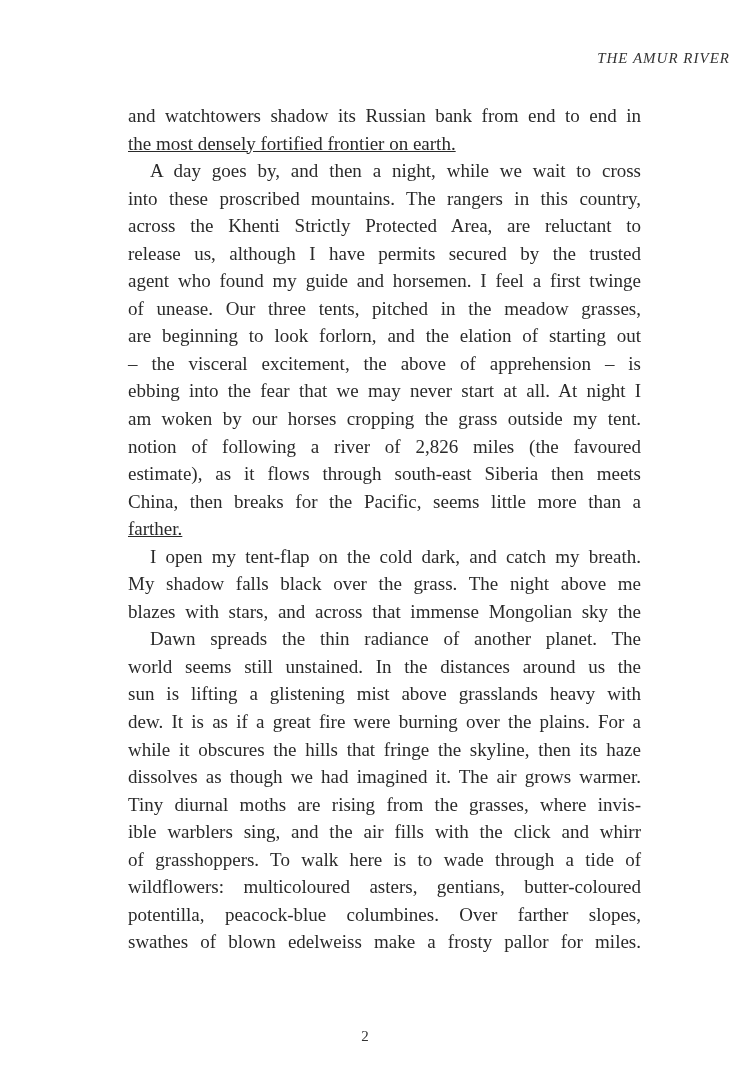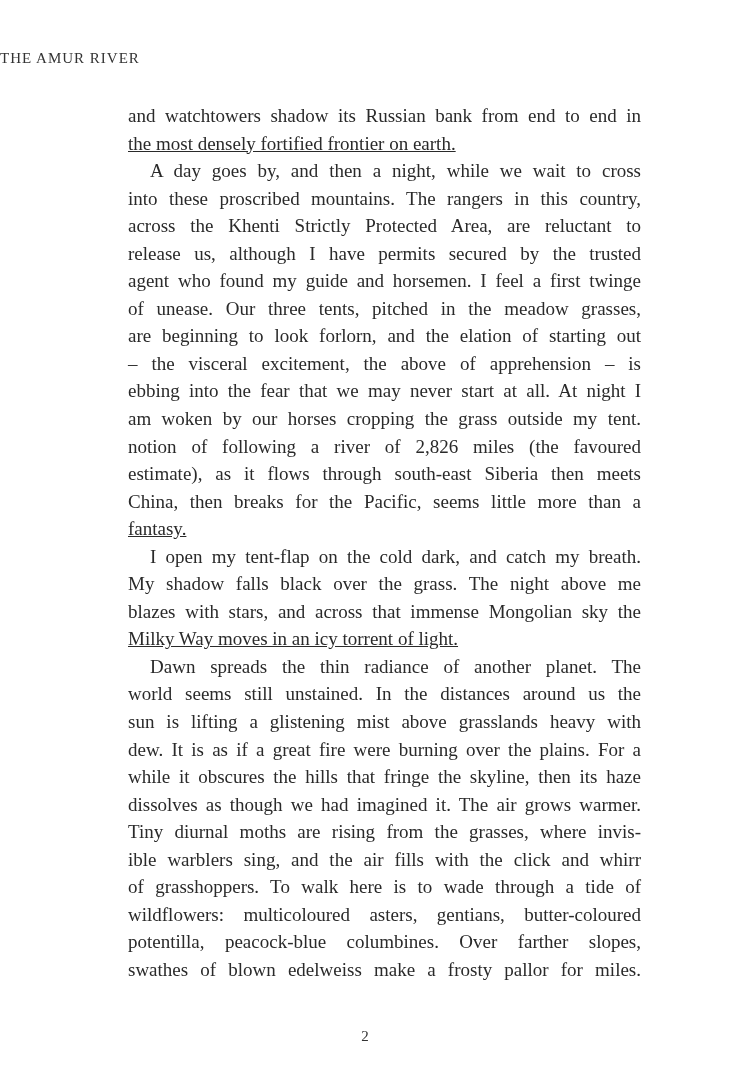--- a/index.html
+++ b/index.html
@@ -4,21 +4,21 @@
   <style>
     html, body { margin: 0; padding: 0; background: #ffffff; }
     body { width: 730px; height: 1080px; position: relative; overflow: hidden; }
     .page {
       position: absolute; left: 0; top: 0; width: 730px; height: 1080px;
       background: #ffffff; color: #2a2a2a;
       font-family: "Liberation Serif", "DejaVu Serif", serif;
     }
     .running-head {
       position: absolute; top: 50px; left: 0; width: 730px;
-      text-align: left; font-size: 15px; letter-spacing: 1px; color: #333;
+      text-align: right; font-size: 15px; letter-spacing: 1px; color: #333; font-style: italic;
     }
     .body-text {
       position: absolute; left: 128px; top: 102px; width: 513px;
       font-size: 19px; line-height: 27.55px;
     }
     .line {
       display: block; height: 27.55px; white-space: nowrap;
       text-align: justify; text-align-last: justify;
     }
     .line.last { text-align-last: left; text-decoration: underline; }
@@ -42,25 +42,24 @@
       <span class="line">release us, although I have permits secured by the trusted</span>
       <span class="line">agent who found my guide and horsemen. I feel a first twinge</span>
       <span class="line">of unease. Our three tents, pitched in the meadow grasses,</span>
       <span class="line">are beginning to look forlorn, and the elation of starting out</span>
       <span class="line">– the visceral excitement, the above of apprehension – is</span>
       <span class="line">ebbing into the fear that we may never start at all. At night I</span>
       <span class="line">am woken by our horses cropping the grass outside my tent.</span>
       <span class="line">notion of following a river of 2,826 miles (the favoured</span>
       <span class="line">estimate), as it flows through south-east Siberia then meets</span>
       <span class="line">China, then breaks for the Pacific, seems little more than a</span>
-      <span class="line last">fantasy.</span>
+      <span class="line last">farther.</span>
       <span class="line indent">I open my tent-flap on the cold dark, and catch my breath.</span>
       <span class="line">My shadow falls black over the grass. The night above me</span>
       <span class="line">blazes with stars, and across that immense Mongolian sky the</span>
-      <span class="line last">Milky Way moves in an icy torrent of light.</span>
       <span class="line indent">Dawn spreads the thin radiance of another planet. The</span>
       <span class="line">world seems still unstained. In the distances around us the</span>
       <span class="line">sun is lifting a glistening mist above grasslands heavy with</span>
       <span class="line">dew. It is as if a great fire were burning over the plains. For a</span>
       <span class="line">while it obscures the hills that fringe the skyline, then its haze</span>
       <span class="line">dissolves as though we had imagined it. The air grows warmer.</span>
       <span class="line">Tiny diurnal moths are rising from the grasses, where invis-</span>
       <span class="line">ible warblers sing, and the air fills with the click and whirr</span>
       <span class="line">of grasshoppers. To walk here is to wade through a tide of</span>
       <span class="line">wildflowers: multicoloured asters, gentians, butter-coloured</span>

